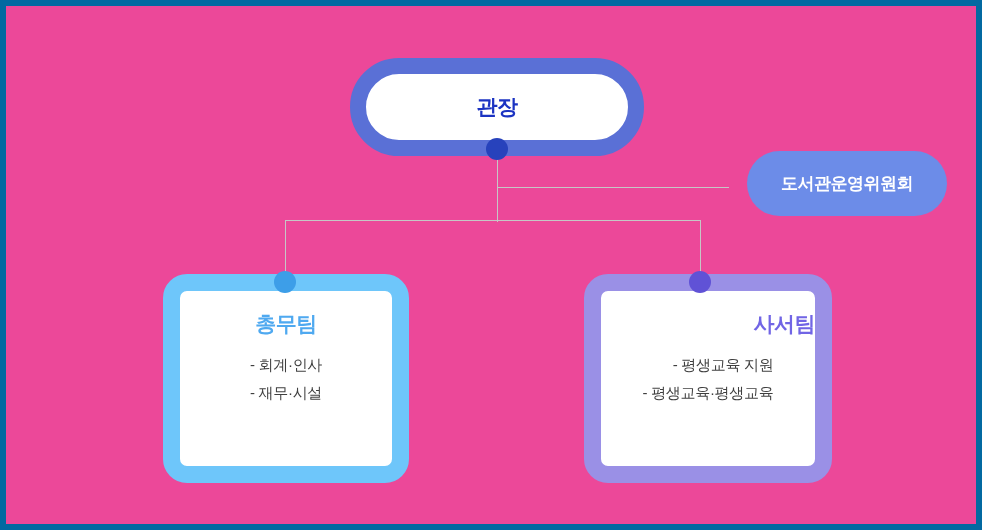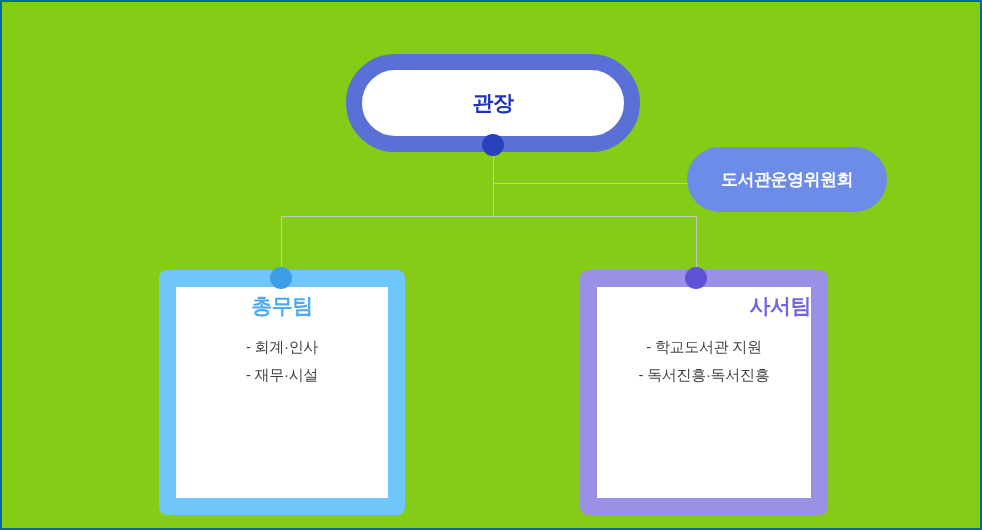--- a/index.html
+++ b/index.html
@@ -5,22 +5,22 @@
   html, body {
     margin: 0;
     padding: 0;
     background: #ffffff;
     font-family: "Liberation Sans", "DejaVu Sans", sans-serif;
   }
   .canvas {
     position: relative;
     width: 982px;
     height: 530px;
-    background: #84cc16;
-    border: 2px solid #0369a1;
+    background: #ec4899;
+    border: 6px solid #0369a1;
     box-sizing: border-box;
     overflow: hidden;
   }
   
   .line {
     position: absolute;
     background: #c6c6c6;
   }
   .line.v { width: 1px; }
   .line.h { height: 1px; }
@@ -55,64 +55,64 @@
   }
   .director .label {
     font-size: 21px;
     font-weight: 700;
     color: #1b33c2;
     letter-spacing: -0.5px;
   }
   
   .committee {
     position: absolute;
-    left: 685px; top: 145px;
+    left: 741px; top: 145px;
     width: 200px; height: 65px;
     background: #6c8ce8;
     border-radius: 34px;
     display: flex;
     align-items: center;
     justify-content: center;
     z-index: 4;
   }
   .committee .label {
     font-size: 17px;
     font-weight: 700;
     color: #ffffff;
     letter-spacing: -0.5px;
   }
   
   .team {
     position: absolute;
     top: 268px;
-    height: 245px;
+    height: 209px;
     box-sizing: border-box;
     background: #ffffff;
     border-width: 17px;
     border-style: solid;
-    border-radius: 8px;
-    padding-top: 5px;
+    border-radius: 24px;
+    padding-top: 19px;
   }
   .team.general { left: 157px; width: 246px; border-color: #6ec6fa; }
   .team.librarian { left: 578px; width: 248px; border-color: #9a90e6; }
   .team .title {
     display: block;
     text-align: center;
     font-size: 21px;
     font-weight: 700;
     letter-spacing: -0.5px;
   }
   .team.general .title { color: #4fa9f0; }
   .team.librarian .title { color: #7165e5; text-align: right; }
   .team ul.duties {
     list-style: none;
     margin: 13px auto 0;
     padding: 0;
     width: max-content;
-    text-align: center;
+    text-align: right;
   }
   .team ul.duties li {
     font-size: 15px;
     line-height: 28px;
     color: #3f3f3f;
     letter-spacing: -0.3px;
     white-space: nowrap;
   }
 </style>
 </head>
@@ -140,19 +140,19 @@
     <ul class="duties">
       <li>- 회계·인사</li>
       <li>- 재무·시설</li>
     </ul>
   </div>
   <div class="dot" id="left-dot"></div>
 
   <div class="team librarian">
     <span class="title">사서팀</span>
     <ul class="duties">
-      <li>- 학교도서관 지원</li>
-      <li>- 독서진흥·독서진흥</li>
+      <li>- 평생교육 지원</li>
+      <li>- 평생교육·평생교육</li>
     </ul>
   </div>
   <div class="dot" id="right-dot"></div>
 
 </div>
 
 </body></html>

